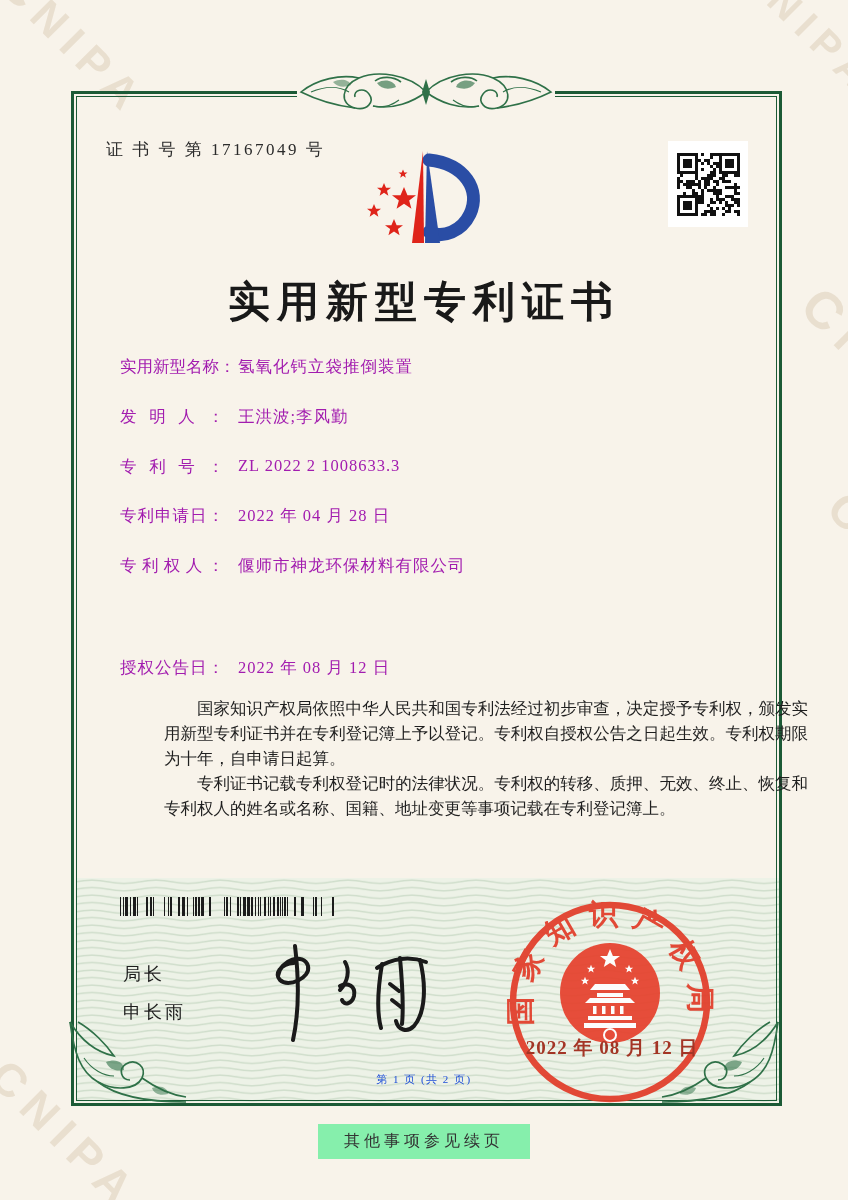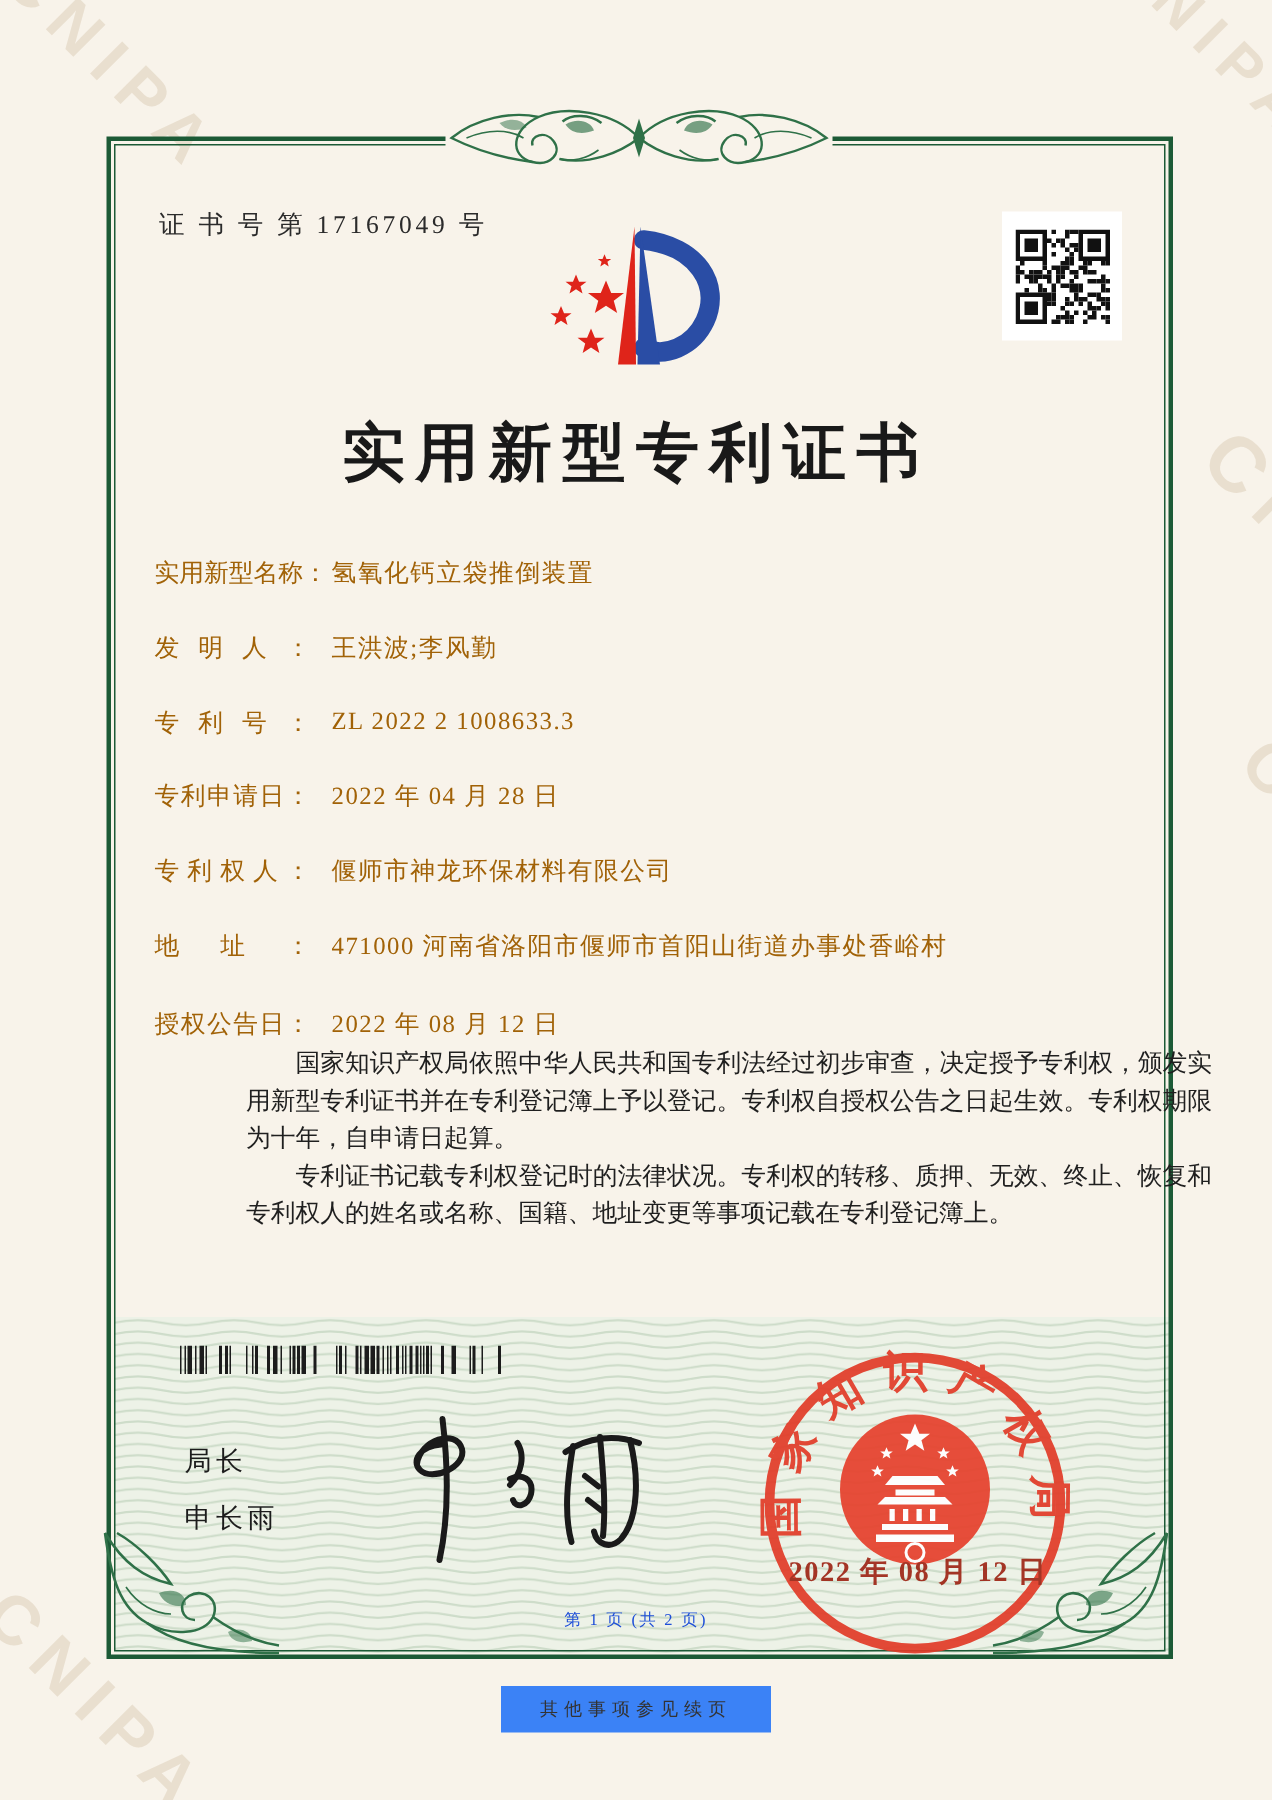--- a/index.html
+++ b/index.html
@@ -55,21 +55,21 @@
     display:flex;align-items:center;justify-content:center;
   }
   .title{
     left:0;width:848px;top:246px;
     text-align:center;
     font-size:42px;font-weight:700;letter-spacing:7px;
     color:#191919;
     margin-top:28px;
   }
   .field-row{
-    left:103px;height:26px;font-size:16.5px;color:#a16207;white-space:nowrap;margin-top:15px;
+    left:120px;height:26px;font-size:16.5px;color:#a21caf;white-space:nowrap;
   }
   .flabel{
     display:inline-block;width:104px;
     text-align:justify;text-align-last:justify;
     vertical-align:top;
   }
   .fvalue{margin-left:14px;letter-spacing:1px;}
   .grant-pair{position:absolute;left:327px;top:0;}
   .grant-pair .flabel{width:auto;text-align-last:auto;letter-spacing:1px;}
 
@@ -85,22 +85,22 @@
   .director-name{left:123px;top:1000px;font-size:18px;letter-spacing:3px;color:#1c1c1c;}
 
   .page-indicator{
     left:0;width:848px;top:1072px;text-align:center;
     font-size:11px;letter-spacing:1.5px;color:#1d4ed8;z-index:6;
   }
   .footer-note{
     left:0;width:848px;top:1124px;text-align:center;z-index:6;
   }
   .footer-note span{
-    display:inline-block;background:#3b82f6;
-    padding:7px 26px;font-size:12px;letter-spacing:4px;color:#333;
+    display:inline-block;background:#86efac;
+    padding:7px 26px;font-size:16px;letter-spacing:4px;color:#333;
   }
   .seal{left:505px;top:897px;z-index:6;opacity:.92;}
   .signature{left:250px;top:936px;z-index:6;}
   .barcode{left:120px;top:897px;z-index:6;}
   .logo{left:362px;top:142px;}
 </style>
 </head>
 <body>
 
 <div class="page">
@@ -340,23 +340,20 @@
   </div>
   <div class="abs content field-row" style="top:456px">
     <span class="flabel">专利号：</span><span class="fvalue">ZL 2022 2 1008633.3</span>
   </div>
   <div class="abs content field-row" style="top:505px">
     <span class="flabel">专利申请日：</span><span class="fvalue">2022 年 04 月 28 日</span>
   </div>
   <div class="abs content field-row" style="top:555px">
     <span class="flabel">专利权人：</span><span class="fvalue">偃师市神龙环保材料有限公司</span>
   </div>
-  <div class="abs content field-row" style="top:605px">
-    <span class="flabel">地址：</span><span class="fvalue">471000  河南省洛阳市偃师市首阳山街道办事处香峪村</span>
-  </div>
   <div class="abs content field-row" style="top:657px">
     <span class="flabel">授权公告日：</span><span class="fvalue">2022 年 08 月 12 日</span>
   </div>
 
   <div class="abs content paras">
     <p>国家知识产权局依照中华人民共和国专利法经过初步审查，决定授予专利权，颁发实用新型专利证书并在专利登记簿上予以登记。专利权自授权公告之日起生效。专利权期限为十年，自申请日起算。</p>
     <p>专利证书记载专利权登记时的法律状况。专利权的转移、质押、无效、终止、恢复和专利权人的姓名或名称、国籍、地址变更等事项记载在专利登记簿上。</p>
   </div>
 
   <svg class="abs barcode" width="218" height="19">

